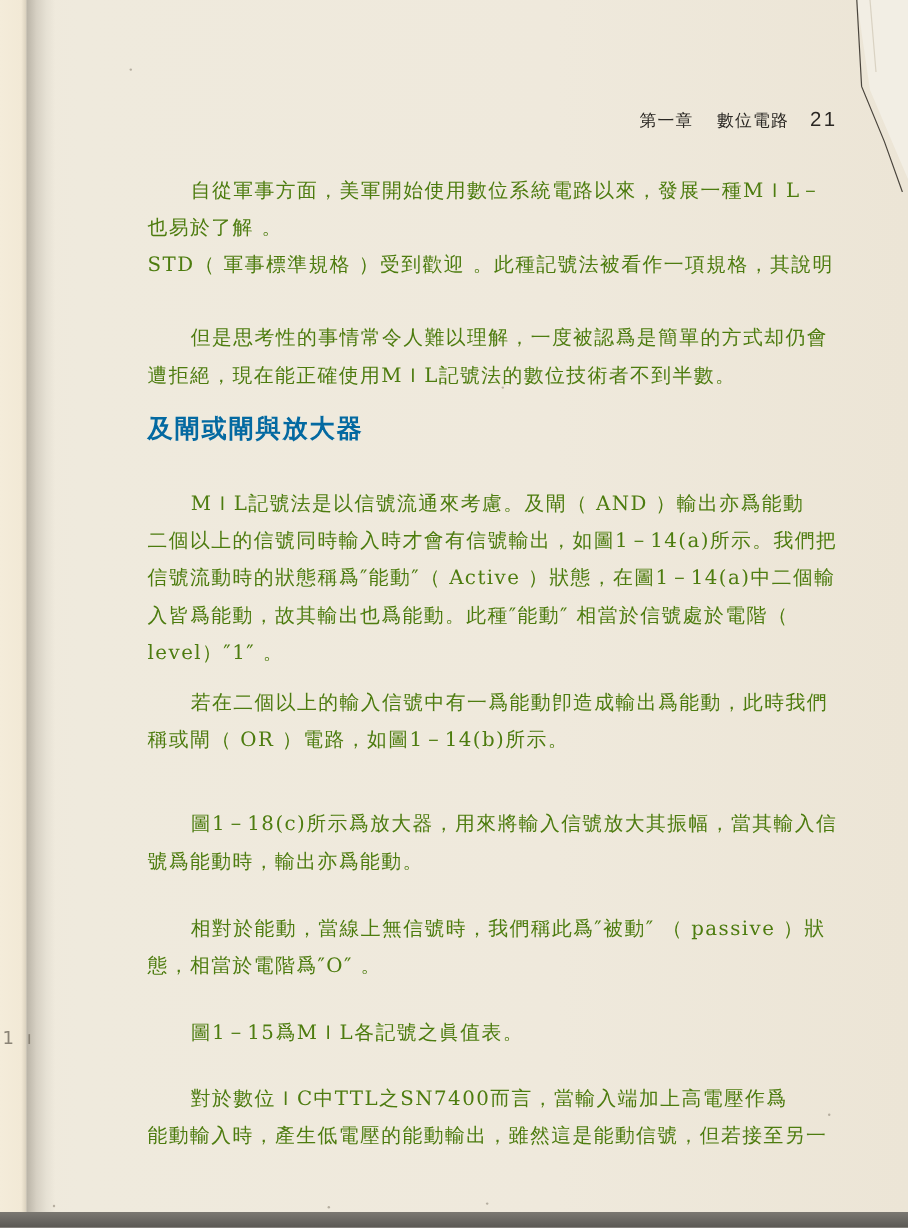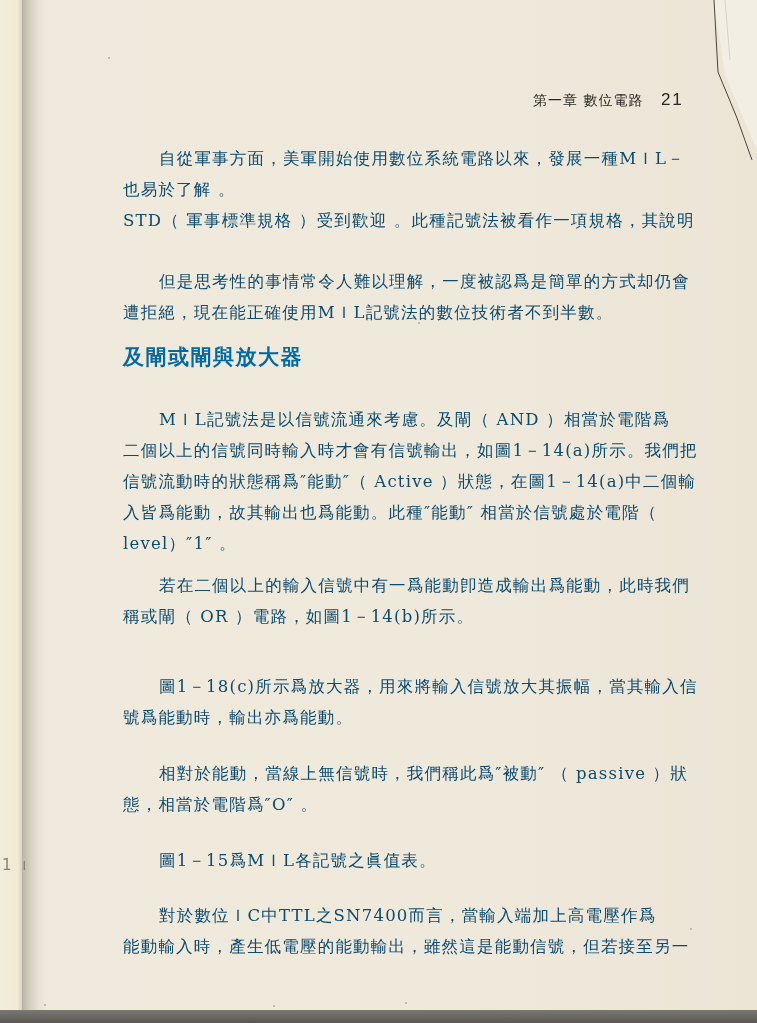--- a/index.html
+++ b/index.html
@@ -55,37 +55,37 @@
     .running-head {
       position: absolute;
       top: 90px;
       left: 533px;
       font-family: "DejaVu Sans", sans-serif;
       font-size: 14px;
       color: #2a2723;
       letter-spacing: 1px;
       white-space: nowrap;
     }
-    .running-head .chapter { }
+    .running-head .chapter { margin-right: 14px; }
     .running-head .section { margin-right: 12px; text-align: center; }
     .running-head .pageno {
       font-family: "Liberation Sans", sans-serif;
       font-weight: normal;
       font-size: 17px;
       letter-spacing: 2px;
     }
 
     .para {
       position: absolute;
       left: 123px;
       width: 565px;
       font-family: "DejaVu Serif", serif;
       font-size: 16.5px;
       line-height: 31px;
-      color: #0c4a6e;
+      color: #4d7c0f;
       letter-spacing: 1.2px;
       text-align: justify;
     }
     .para .line {
       display: block;
       white-space: nowrap;
     }
     .para .line.indent { padding-left: 36px; }
 
     .heading {
@@ -144,21 +144,21 @@
   </div>
 
   <div class="para" style="top:266px">
     <span class="line indent">但是思考性的事情常令人難以理解，一度被認爲是簡單的方式却仍會</span>
     <span class="line">遭拒絕，現在能正確使用MＩL記號法的數位技術者不到半數。</span>
   </div>
 
   <div class="heading">及閘或閘與放大器</div>
 
   <div class="para" style="top:404px">
-    <span class="line indent">MＩL記號法是以信號流通來考慮。及閘（ AND ）相當於電階爲</span>
+    <span class="line indent">MＩL記號法是以信號流通來考慮。及閘（ AND ）輸出亦爲能動</span>
     <span class="line">二個以上的信號同時輸入時才會有信號輸出，如圖1－14(a)所示。我們把</span>
     <span class="line">信號流動時的狀態稱爲″能動″（ Active ）狀態，在圖1－14(a)中二個輸</span>
     <span class="line">入皆爲能動，故其輸出也爲能動。此種″能動″  相當於信號處於電階（</span>
     <span class="line">level）″1″ 。</span>
   </div>
 
   <div class="para" style="top:570px">
     <span class="line indent">若在二個以上的輸入信號中有一爲能動卽造成輸出爲能動，此時我們</span>
     <span class="line">稱或閘（ OR ）電路，如圖1－14(b)所示。</span>
   </div>

